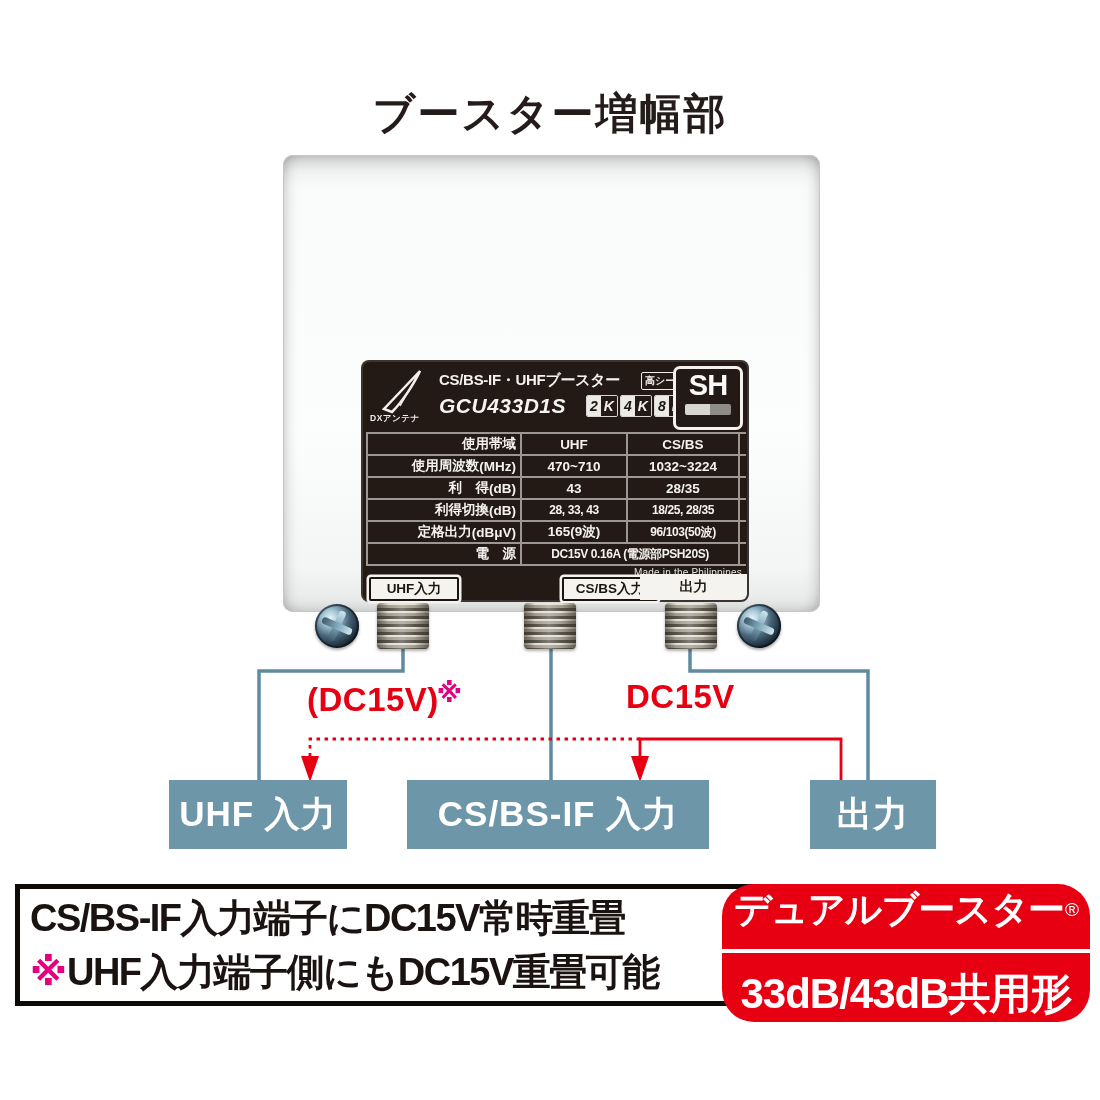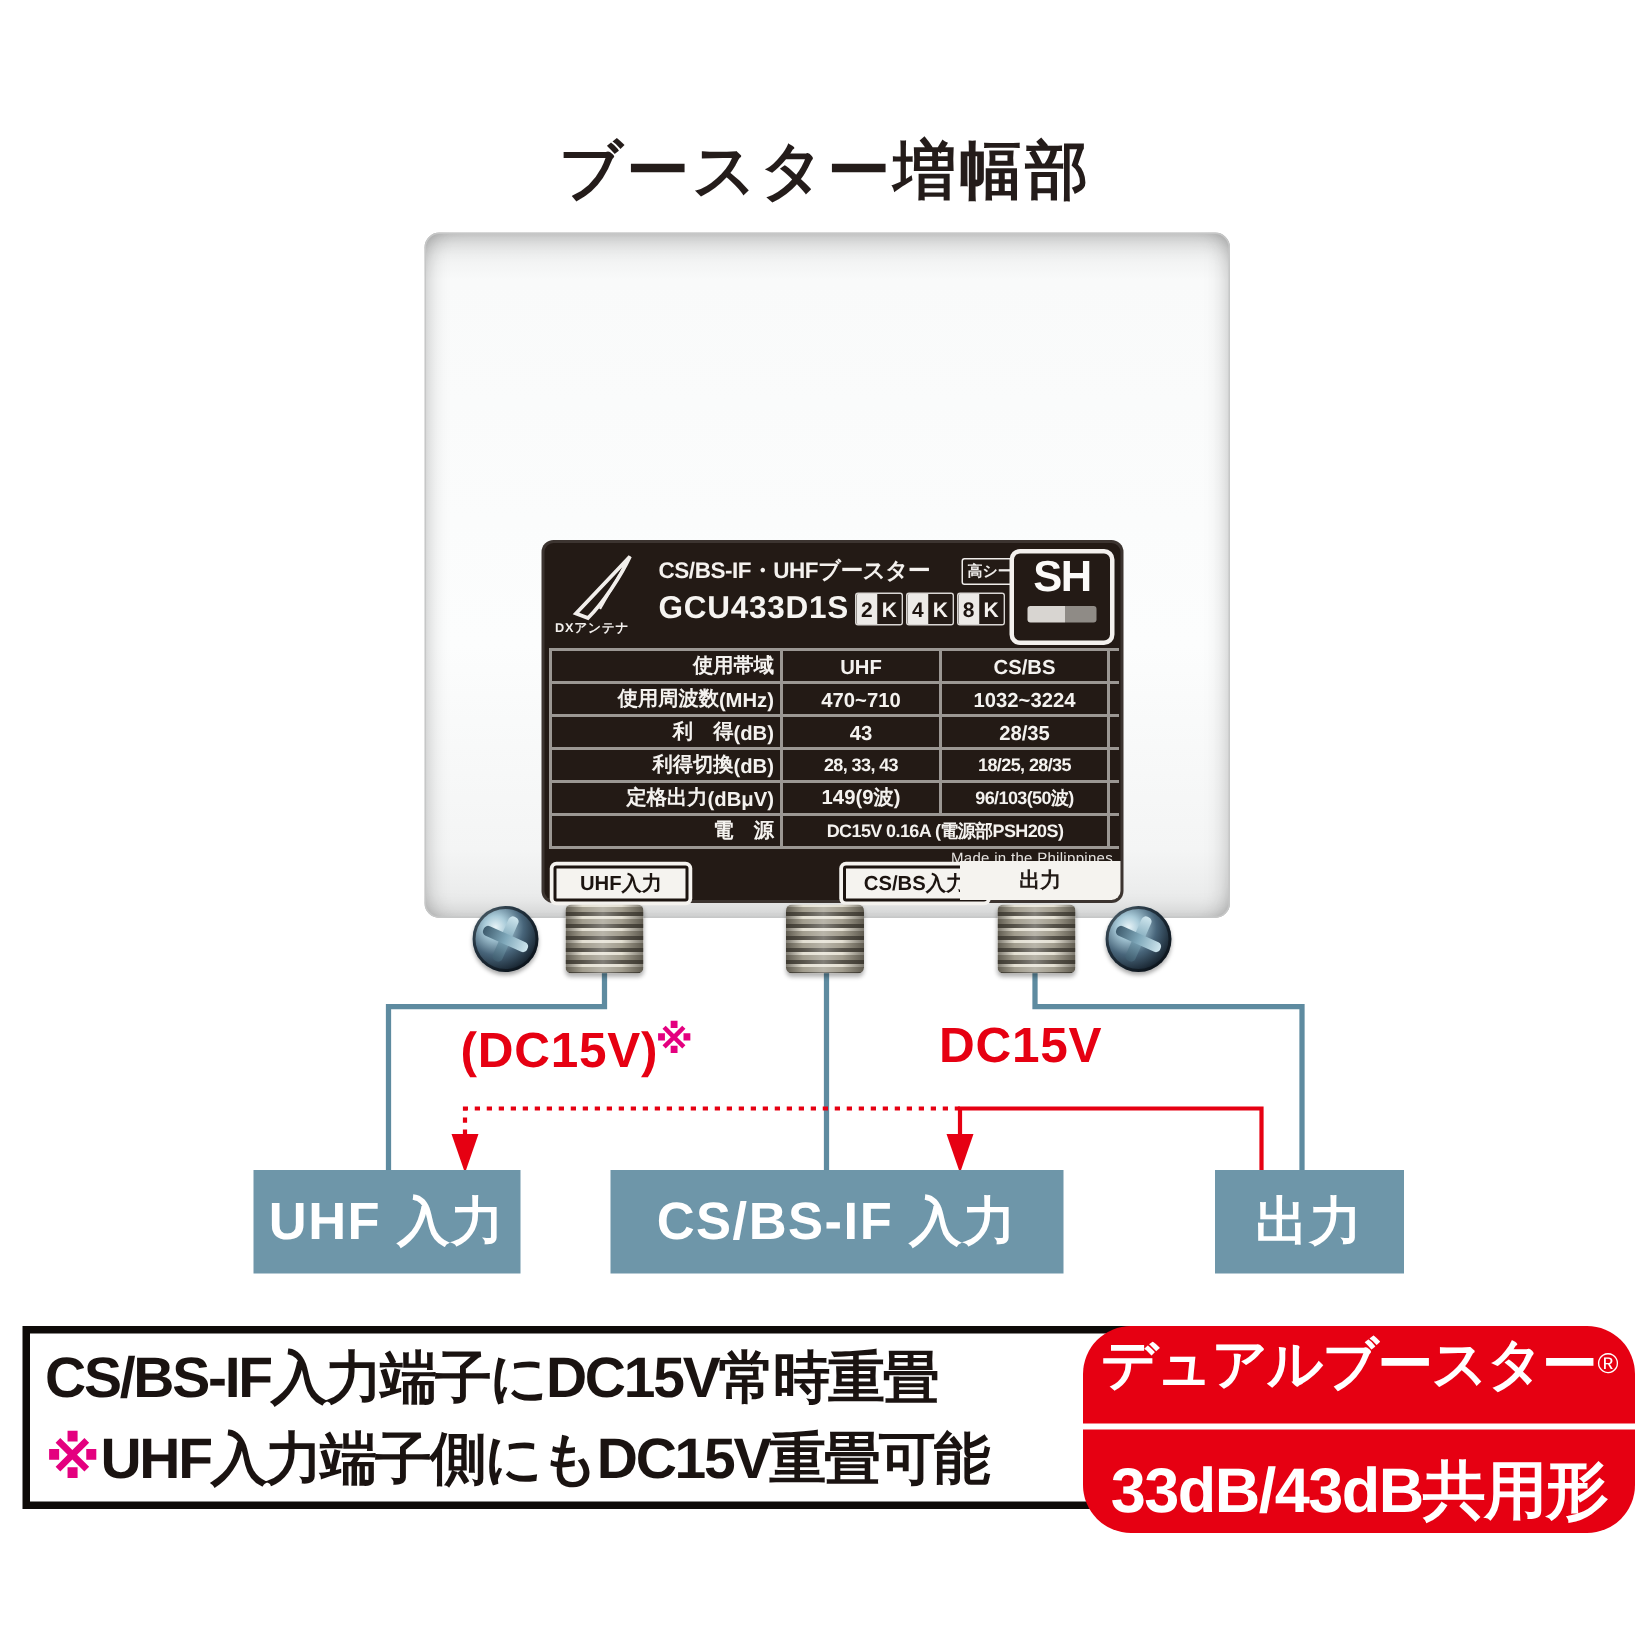--- a/index.html
+++ b/index.html
@@ -25,21 +25,21 @@
 
   .lbl-header{position:absolute;left:0;top:0;width:100%;height:70px;}
   .logo{position:absolute;left:7px;top:6px;width:64px;height:58px;}
   .logo svg{display:block;}
   .logo-text{position:absolute;left:0;bottom:1px;font-size:8.5px;font-weight:700;color:#f2efec;letter-spacing:.5px;}
   .hdr-mid{position:absolute;left:76px;top:9px;width:232px;}
   .hdr-row1{display:flex;align-items:center;gap:21px;}
   .ptype{font-size:15px;font-weight:700;color:#f4f1ee;white-space:nowrap;letter-spacing:-0.3px;}
   .shield-badge{border:1.5px solid #efecea;border-radius:2px;padding:1px 3px;font-size:10px;
                 font-weight:700;color:#efecea;white-space:nowrap;}
-  .hdr-row2{display:flex;align-items:center;gap:4px;margin-top:4px;}
+  .hdr-row2{display:flex;align-items:center;gap:20px;margin-top:4px;font-style:italic;}
   .model{font-size:21px;font-weight:700;color:#f6f4f1;letter-spacing:.5px;white-space:nowrap;}
   .kbadges{display:flex;gap:2px;}
   .kb{display:flex;border:1.5px solid #d9d6d3;border-radius:2px;overflow:hidden;height:20px;}
   .kd{background:#eceae7;color:#1c1410;font-size:14px;font-weight:800;padding:0 3px;display:flex;align-items:center;}
   .kk{background:#231a15;color:#f4f1ee;font-size:14px;font-weight:800;padding:0 3px;display:flex;align-items:center;}
   .sh-box{position:absolute;right:4px;top:4px;width:64px;height:58px;border:3px solid #f4f1ee;
           border-radius:7px;background:#231a15;display:flex;flex-direction:column;align-items:center;}
   .sh-text{font-size:29px;font-weight:800;color:#fbfaf8;line-height:33px;letter-spacing:-1px;}
   .sh-sub{width:46px;height:11px;background:linear-gradient(90deg,#d8d5d1 55%,#8f8b86 55%);border-radius:2px;margin-top:2px;}
 
@@ -208,21 +208,21 @@
               <span>(dB)</span>
             </span>
           <span class="cell small">28, 33, 43</span>
           <span class="cell small">18/25, 28/35</span>
         </div>
         <div class="spec-row">
           <span class="cell param">
               <span>定格出力</span>
               <span>(dBμV)</span>
             </span>
-          <span class="cell">149(9波)</span>
+          <span class="cell">165(9波)</span>
           <span class="cell small">96/103(50波)</span>
         </div>
         <div class="spec-row span">
           <span class="cell param">
               <span>電　源</span>
               <span></span>
             </span>
           <span class="cell small">DC15V 0.16A (電源部PSH20S)</span>
         </div>
       </div>

